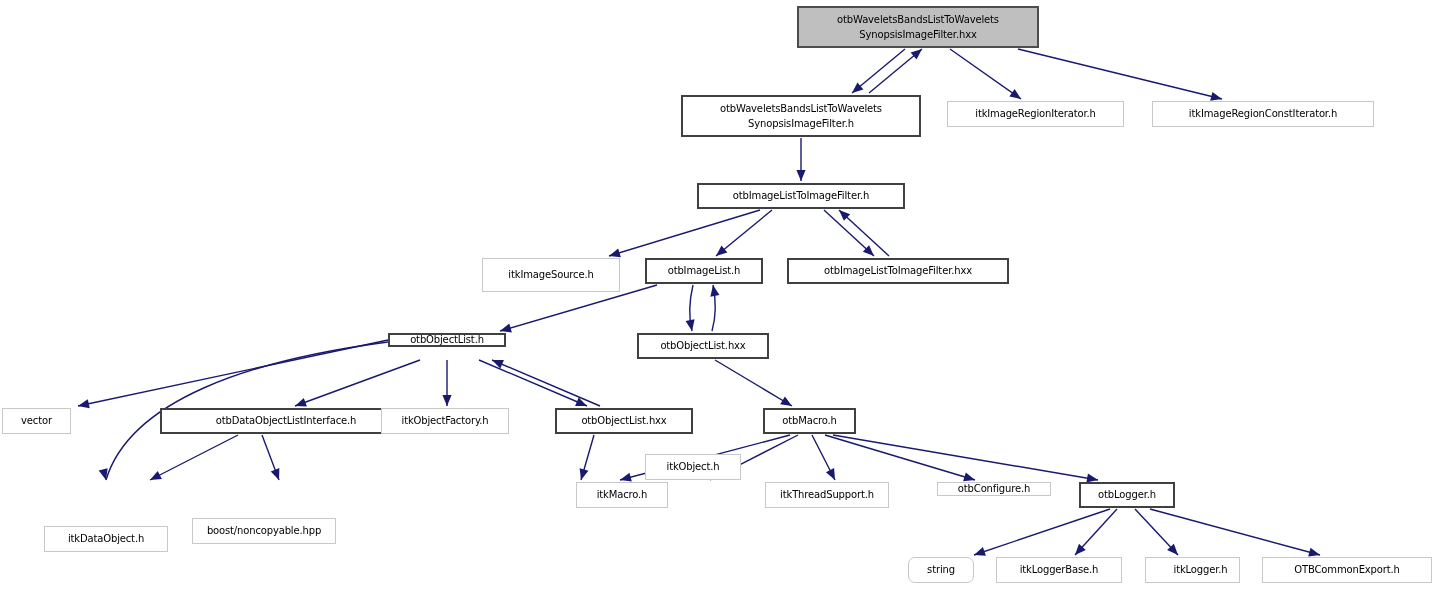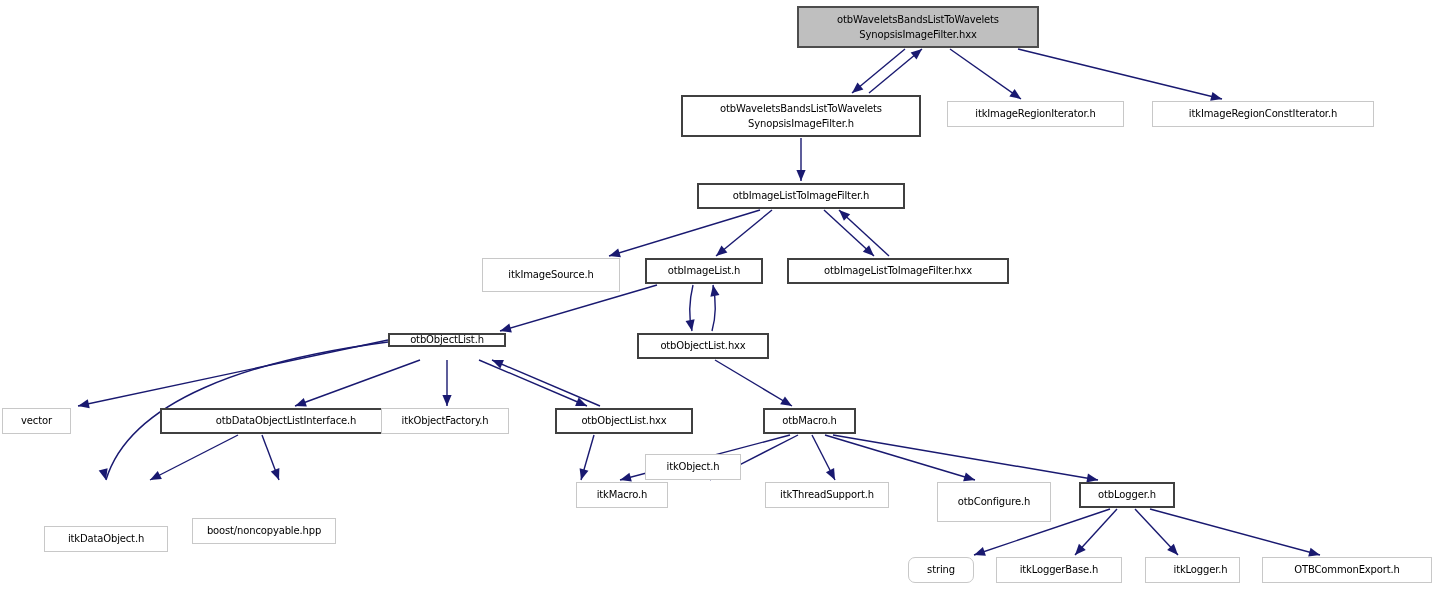--- a/index.html
+++ b/index.html
@@ -136,20 +136,20 @@
       <div class="node" style="left: 2px; top: 408px; width: 69px; height: 26px; border-color: rgb(200, 200, 200); text-align: center;"><span class="node-label">vector</span></div>
       <div class="node bold" style="left: 160px; top: 408px; width: 236px; height: 26px; border-color: rgb(64, 64, 64); padding-left: 16px;"><span class="node-label">otbDataObjectListInterface.h</span></div>
       <div class="node" style="left: 381px; top: 408px; width: 128px; height: 26px; border-color: rgb(200, 200, 200);"><span class="node-label">itkObjectFactory.h</span></div>
       <div class="node bold" style="left: 541px; top: 408px; width: 138px; height: 26px; border-color: rgb(64, 64, 64); margin-left: 14px;"><span class="node-label">otbObjectList.hxx</span></div>
       <div class="node bold" style="left: 763px; top: 408px; width: 93px; height: 26px; border-color: rgb(64, 64, 64);"><span class="node-label">otbMacro.h</span></div>
       <div class="node" style="left: 44px; top: 482px; width: 124px; height: 26px; border-color: rgb(200, 200, 200); margin-top: 44px;"><span class="node-label">itkDataObject.h</span></div>
       <div class="node" style="left: 192px; top: 482px; width: 144px; height: 26px; border-color: rgb(200, 200, 200); margin-top: 36px;"><span class="node-label">boost/noncopyable.hpp</span></div>
       <div class="node" style="left: 548px; top: 482px; width: 92px; height: 26px; border-color: rgb(200, 200, 200); margin-left: 28px;"><span class="node-label">itkMacro.h</span></div>
       <div class="node" style="left: 645px; top: 454px; width: 96px; height: 26px; border-color: rgb(200, 200, 200);"><span class="node-label">itkObject.h</span></div>
       <div class="node" style="left: 765px; top: 482px; width: 124px; height: 26px; border-color: rgb(200, 200, 200);"><span class="node-label">itkThreadSupport.h</span></div>
-      <div class="node" style="left: 937px; top: 482px; width: 114px; height: 40px; border-color: rgb(200, 200, 200);"><span class="node-label">otbConfigure.h</span></div>
+      <div class="node" style="left: 937px; top: 482px; width: 114px; height: 14px; border-color: rgb(200, 200, 200);"><span class="node-label">otbConfigure.h</span></div>
       <div class="node bold" style="left: 1079px; top: 482px; width: 96px; height: 26px; border-color: rgb(64, 64, 64);"><span class="node-label">otbLogger.h</span></div>
       <div class="node" style="left: 908px; top: 557px; width: 66px; height: 26px; border-color: rgb(200, 200, 200); border-radius: 7px;"><span class="node-label">string</span></div>
       <div class="node" style="left: 996px; top: 557px; width: 126px; height: 26px; border-color: rgb(200, 200, 200);"><span class="node-label">itkLoggerBase.h</span></div>
       <div class="node" style="left: 1145px; top: 557px; width: 95px; height: 26px; border-color: rgb(200, 200, 200); padding-left: 16px;"><span class="node-label">itkLogger.h</span></div>
       <div class="node" style="left: 1262px; top: 557px; width: 170px; height: 26px; border-color: rgb(200, 200, 200);"><span class="node-label">OTBCommonExport.h</span></div>
     </div>
 </div>
 
 </body></html>

